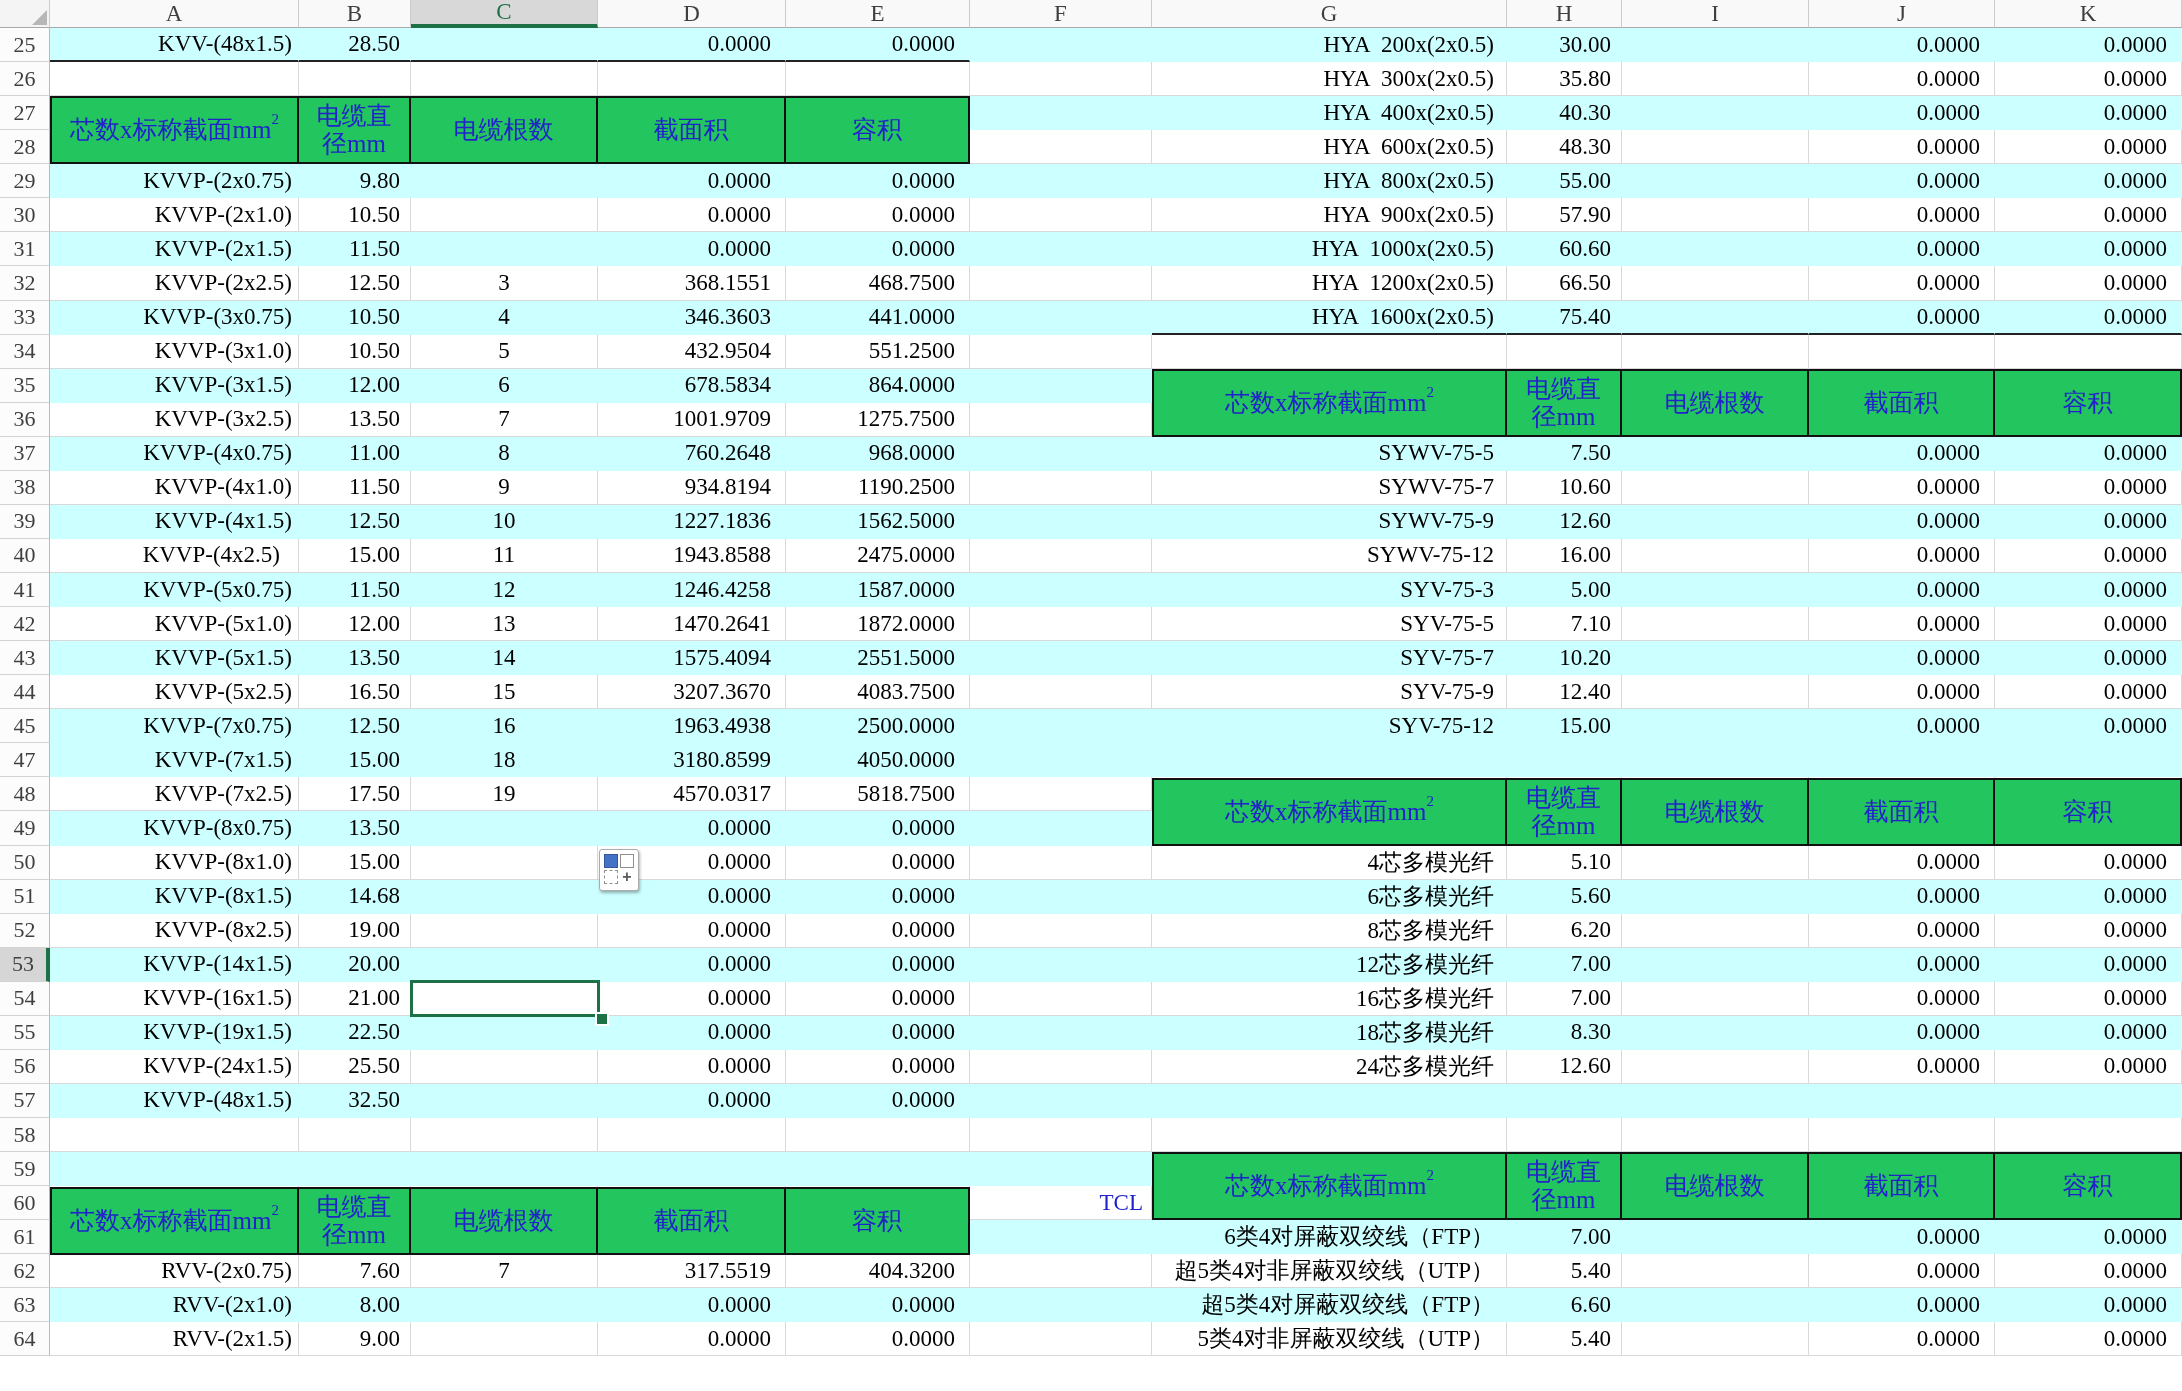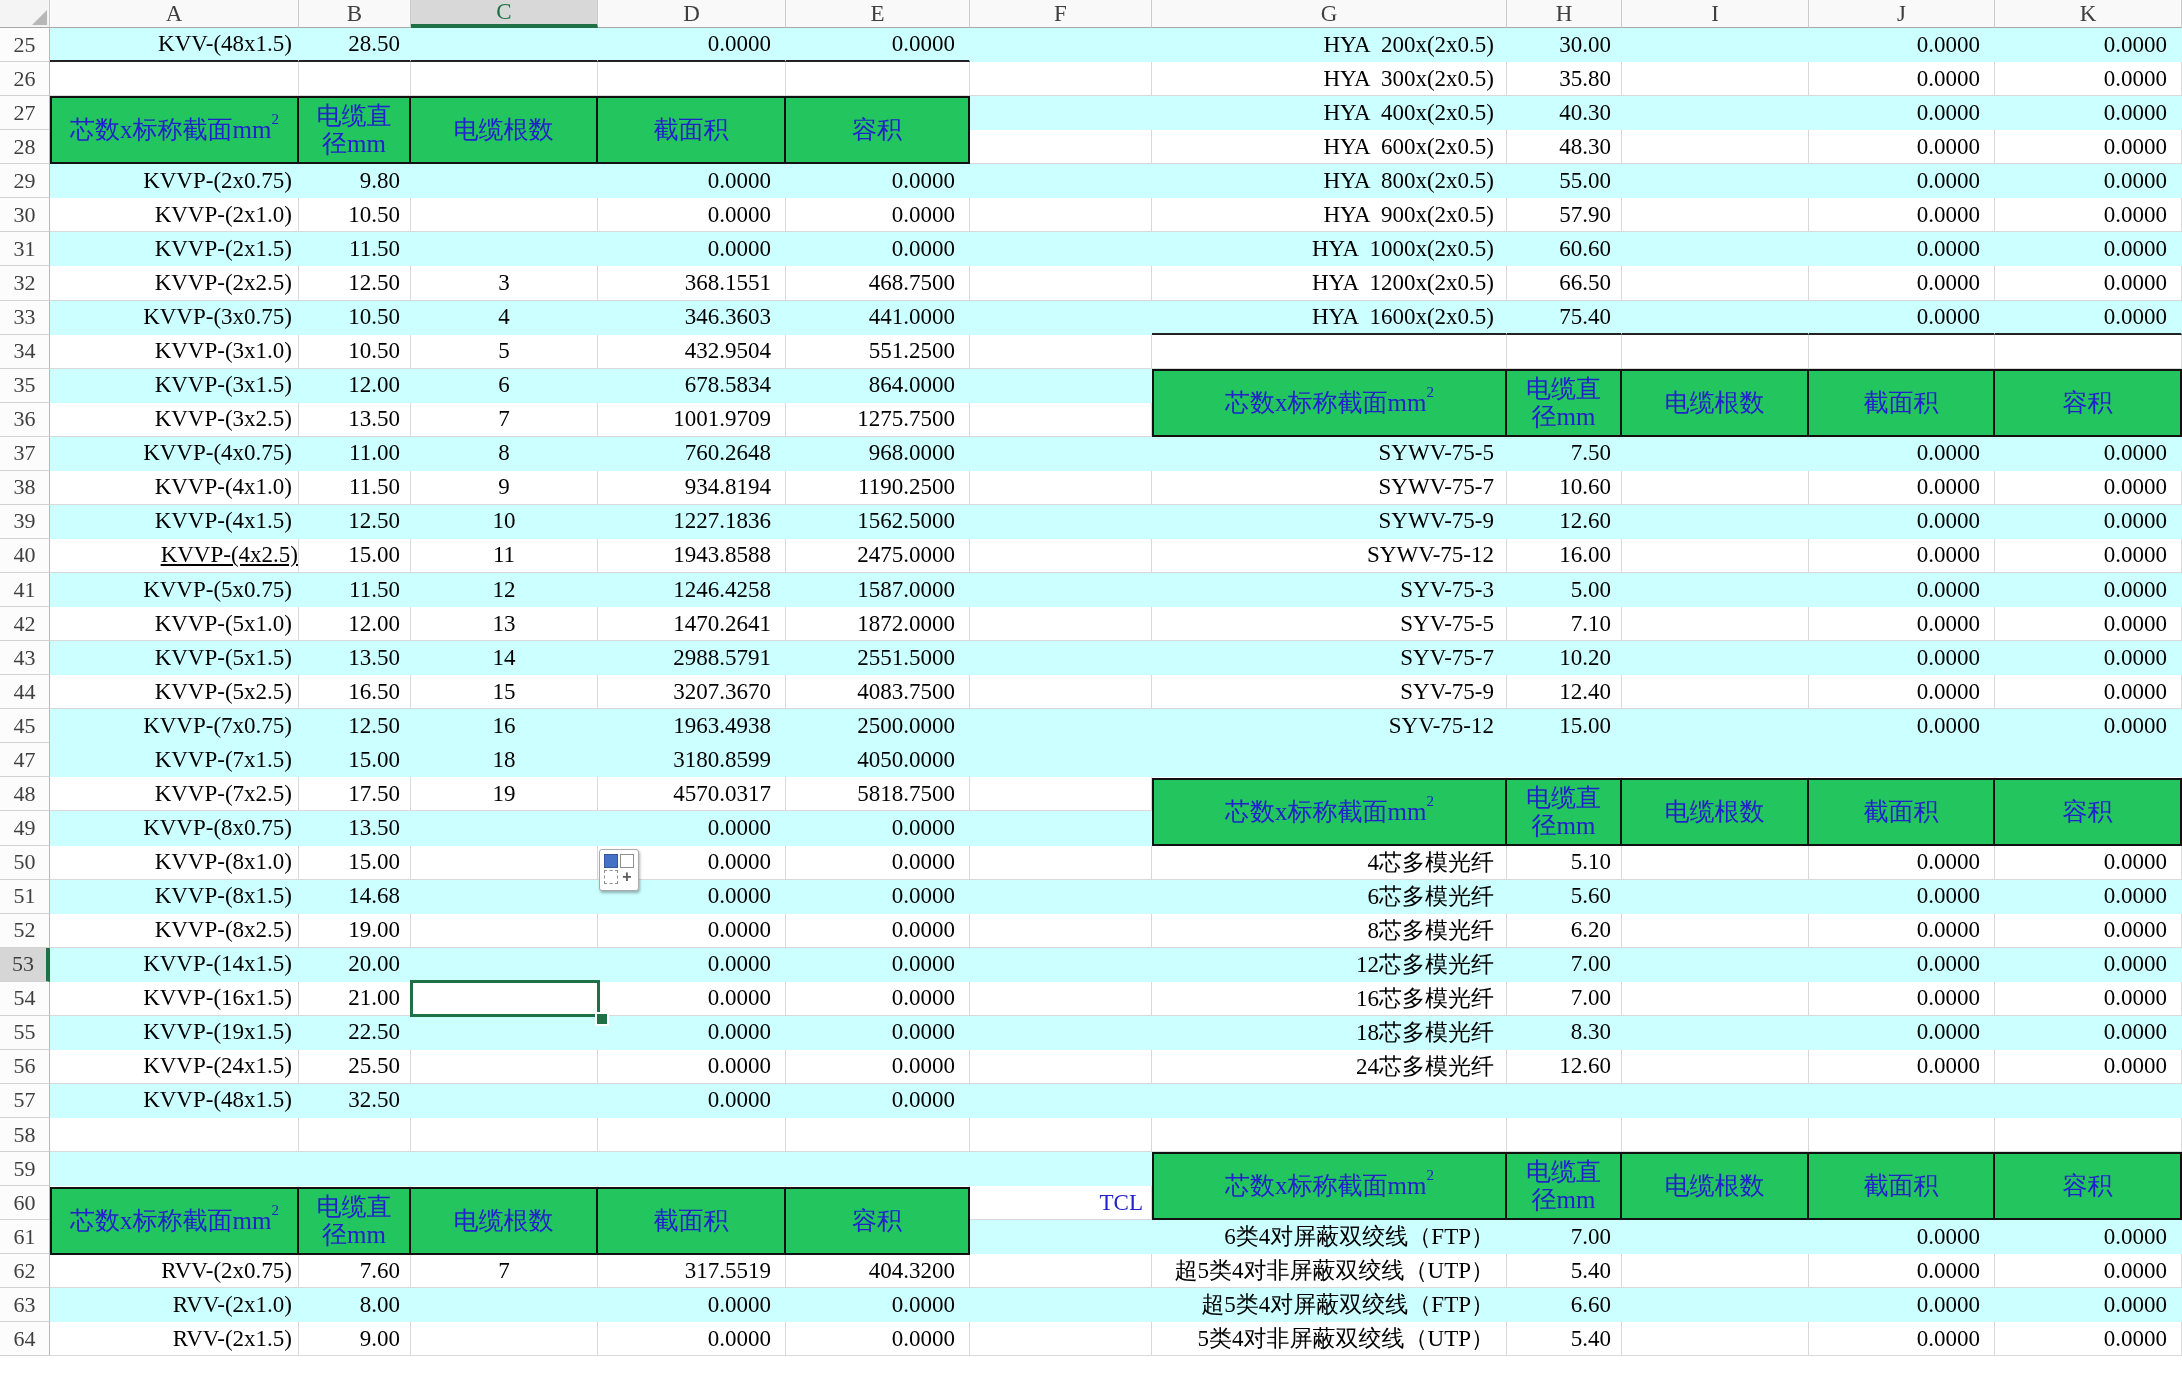--- a/index.html
+++ b/index.html
@@ -278,21 +278,21 @@
         <div class="cell al-r" style="width: 184px; padding-right: 14px;">1562.5000</div>
         <div class="cell al-r" style="width: 182px; padding-right: 8px;"></div>
         <div class="cell al-r" style="width: 355px; padding-right: 12px;">SYWV-75-9</div>
         <div class="cell al-r" style="width: 115px; padding-right: 10px;">12.60</div>
         <div class="cell al-r" style="width: 187px; padding-right: 12px;"></div>
         <div class="cell al-r" style="width: 186px; padding-right: 14px;">0.0000</div>
         <div class="cell al-r" style="width: 187px; padding-right: 14px;">0.0000</div>
       </div>
       <div class="row">
         <div class="rnum">40</div>
-        <div class="cell al-r" style="width: 249px; padding-right: 0; text-decoration: underline;">KVVP-(4x2.5)</div>
+        <div class="cell al-r" style="width: 249px; padding-right: 18px;">KVVP-(4x2.5)</div>
         <div class="cell al-r" style="width: 112px; padding-right: 10px;">15.00</div>
         <div class="cell al-c" style="width: 187px;">11</div>
         <div class="cell al-r" style="width: 188px; padding-right: 14px;">1943.8588</div>
         <div class="cell al-r" style="width: 184px; padding-right: 14px;">2475.0000</div>
         <div class="cell al-r" style="width: 182px; padding-right: 8px;"></div>
         <div class="cell al-r" style="width: 355px; padding-right: 12px;">SYWV-75-12</div>
         <div class="cell al-r" style="width: 115px; padding-right: 10px;">16.00</div>
         <div class="cell al-r" style="width: 187px; padding-right: 12px;"></div>
         <div class="cell al-r" style="width: 186px; padding-right: 14px;">0.0000</div>
         <div class="cell al-r" style="width: 187px; padding-right: 14px;">0.0000</div>
@@ -323,21 +323,21 @@
         <div class="cell al-r" style="width: 115px; padding-right: 10px;">7.10</div>
         <div class="cell al-r" style="width: 187px; padding-right: 12px;"></div>
         <div class="cell al-r" style="width: 186px; padding-right: 14px;">0.0000</div>
         <div class="cell al-r" style="width: 187px; padding-right: 14px;">0.0000</div>
       </div>
       <div class="row band">
         <div class="rnum">43</div>
         <div class="cell al-r" style="width: 249px; padding-right: 6px;">KVVP-(5x1.5)</div>
         <div class="cell al-r" style="width: 112px; padding-right: 10px;">13.50</div>
         <div class="cell al-c" style="width: 187px;">14</div>
-        <div class="cell al-r" style="width: 188px; padding-right: 14px;">2988.5791</div>
+        <div class="cell al-r" style="width: 188px; padding-right: 14px;">1575.4094</div>
         <div class="cell al-r" style="width: 184px; padding-right: 14px;">2551.5000</div>
         <div class="cell al-r" style="width: 182px; padding-right: 8px;"></div>
         <div class="cell al-r" style="width: 355px; padding-right: 12px;">SYV-75-7</div>
         <div class="cell al-r" style="width: 115px; padding-right: 10px;">10.20</div>
         <div class="cell al-r" style="width: 187px; padding-right: 12px;"></div>
         <div class="cell al-r" style="width: 186px; padding-right: 14px;">0.0000</div>
         <div class="cell al-r" style="width: 187px; padding-right: 14px;">0.0000</div>
       </div>
       <div class="row">
         <div class="rnum">44</div>

